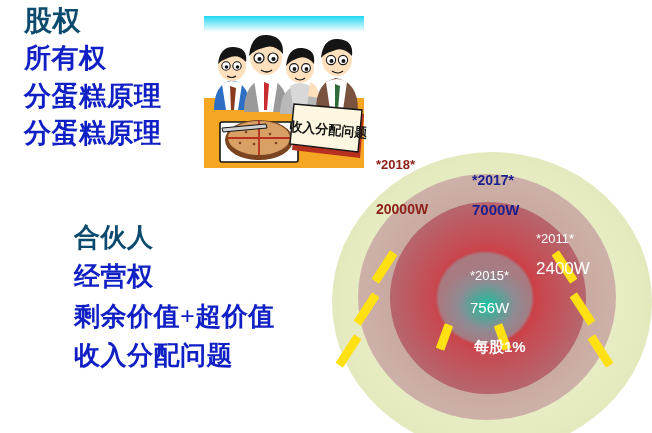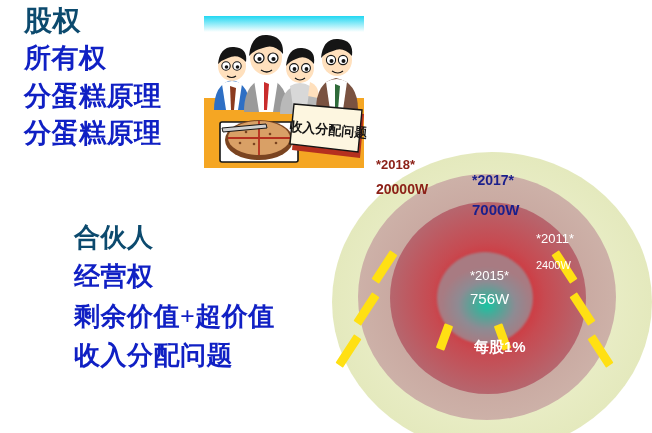--- a/index.html
+++ b/index.html
@@ -87,27 +87,27 @@
   }
 
   .ring-label {
     position: absolute;
     font-weight: bold;
     white-space: nowrap;
     z-index: 20;
     line-height: 1.15;
   }
   .lab-2018 { left: 44px;  top: 6px;   color: #8c2118; font-size: 13px; }
-  .lab-2018 .v { margin-top: 8px; font-size: 14px; text-align: right; }
+  .lab-2018 .v { margin-top: 28px; font-size: 14px; text-align: right; }
   .lab-2017 { left: 140px; top: 20px;  color: #1a1f8c; font-size: 14px; }
   .lab-2017 .v { margin-top: 13px; font-size: 15px; text-align: center; }
   .lab-2016 { left: 204px; top: 80px;  color: #ffffff; font-size: 13px; font-weight: normal; }
-  .lab-2016 .v { margin-top: 12px; font-size: 11px; }
+  .lab-2016 .v { margin-top: 12px; font-size: 17px; }
   .lab-2015 { left: 138px; top: 117px; color: #ffffff; font-size: 13px; font-weight: normal; }
-  .lab-2015 .v { margin-top: 6px; font-size: 15px; }
+  .lab-2015 .v { margin-top: 15px; font-size: 15px; }
   .lab-share {
     left: 142px; top: 186px;
     color: #ffffff; font-size: 15px; font-weight: bold;
   }
 
   
   .dash {
     position: absolute;
     background: #ffe013;
     border-radius: 1px;

